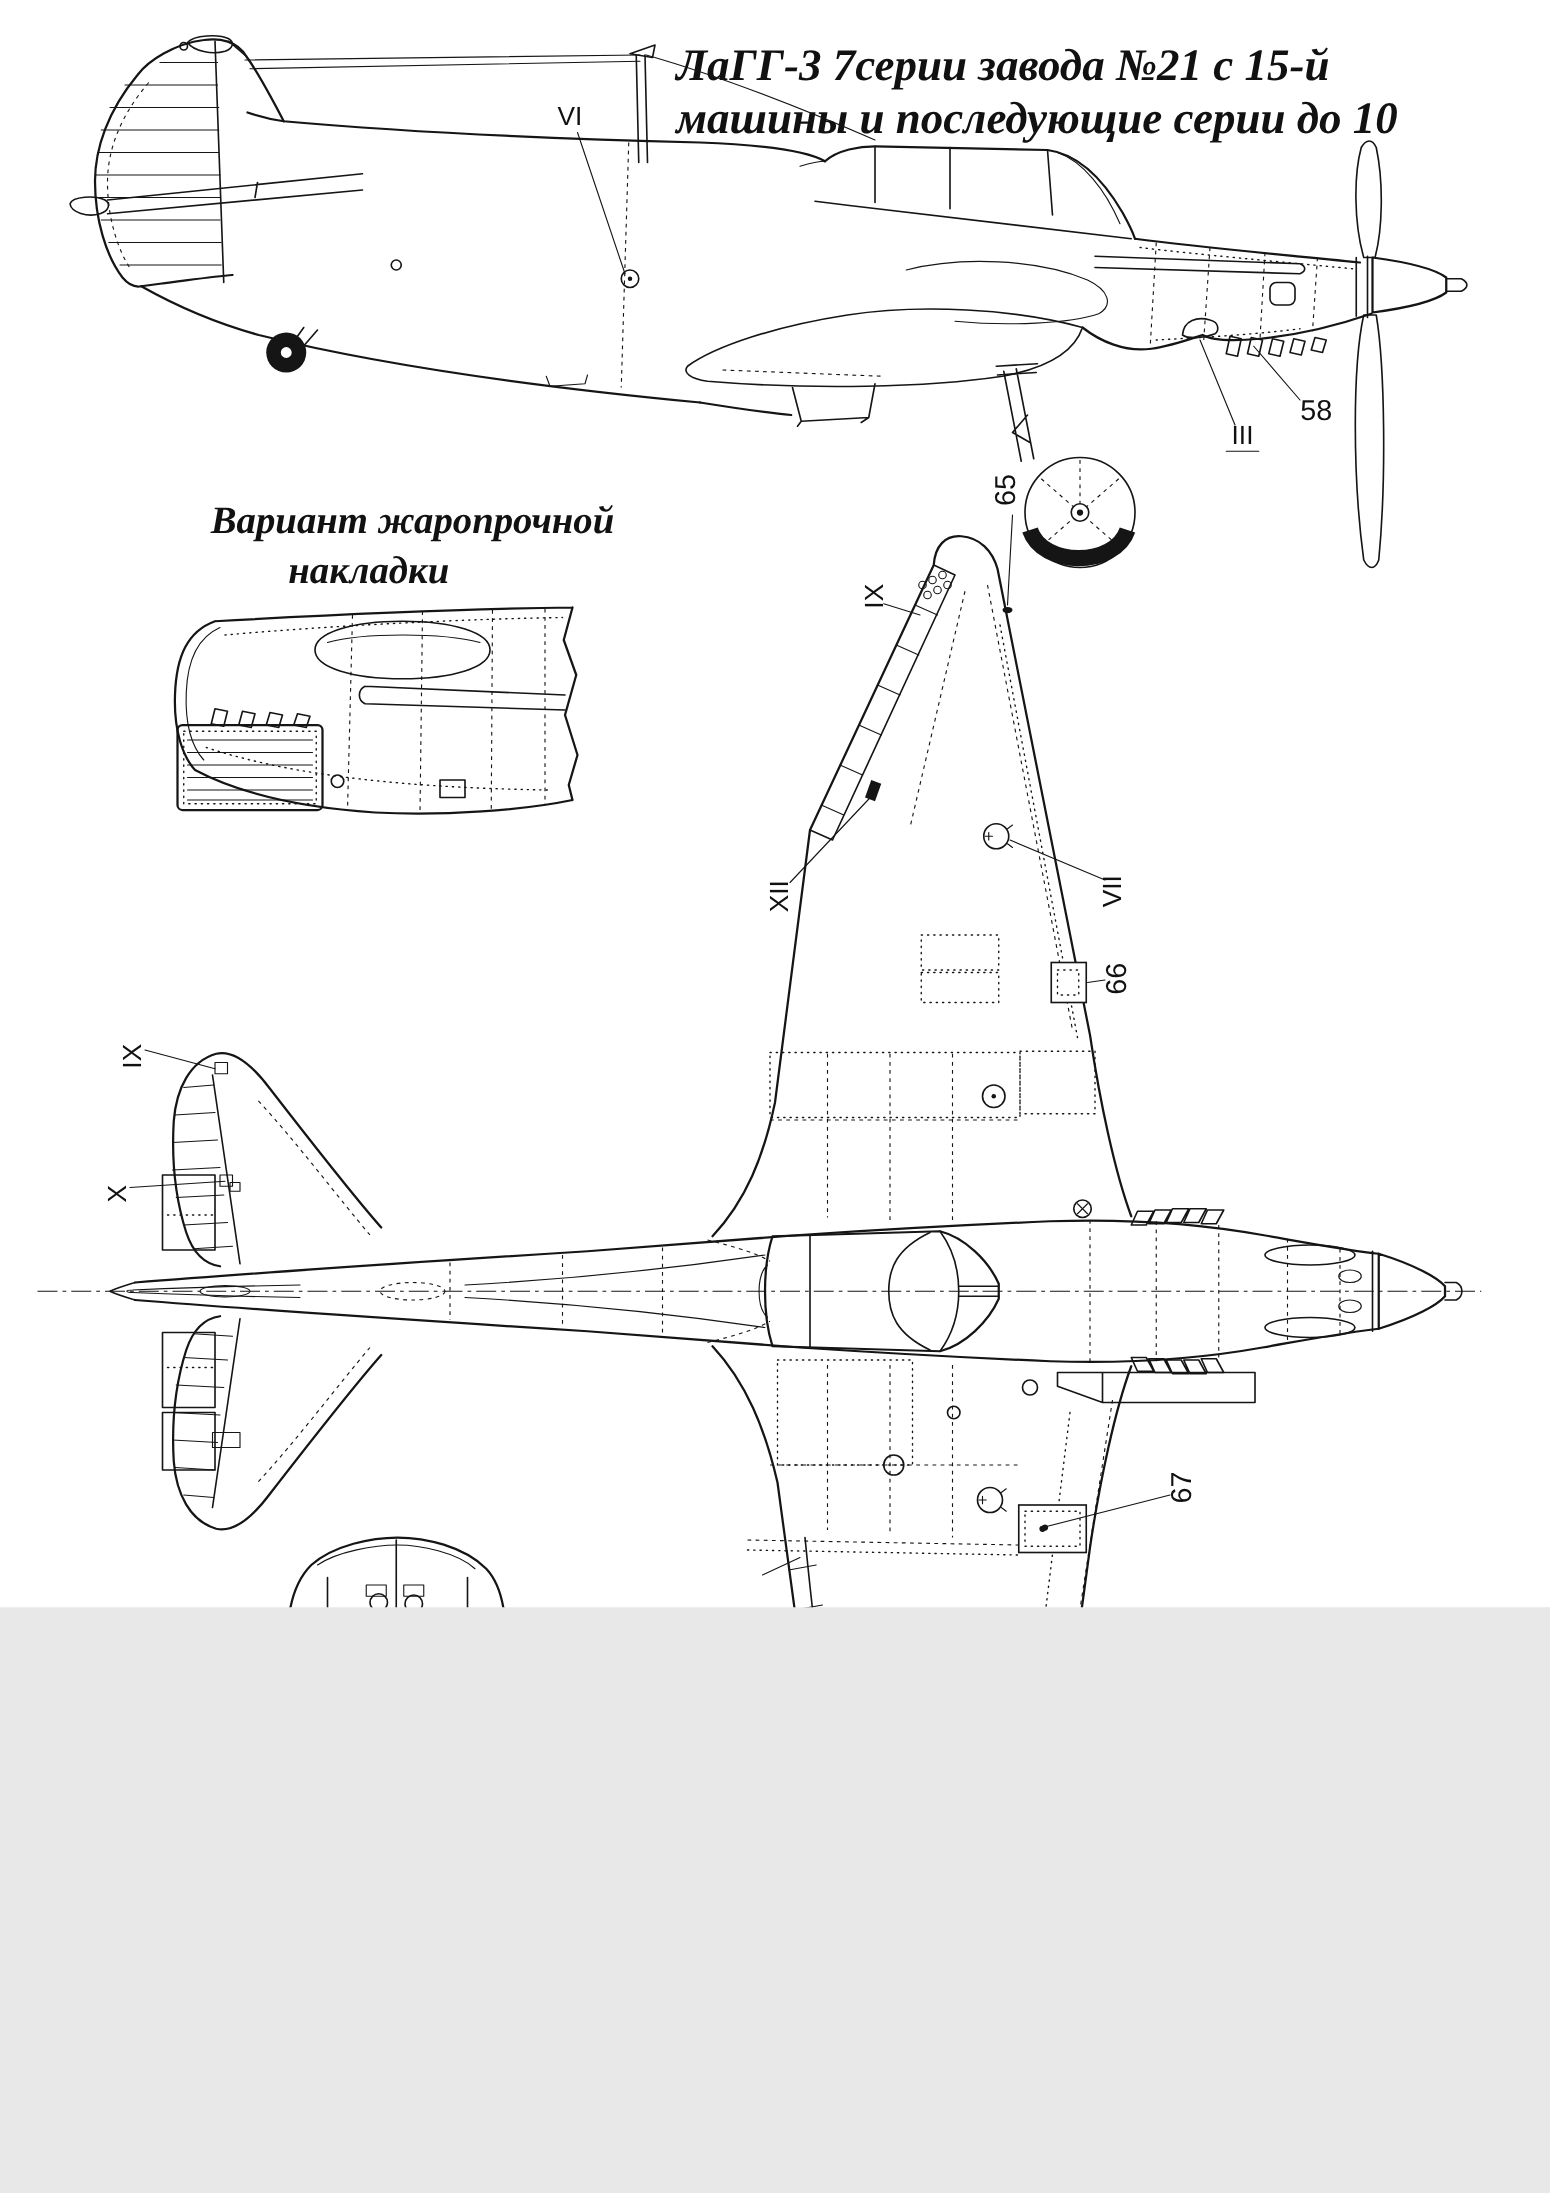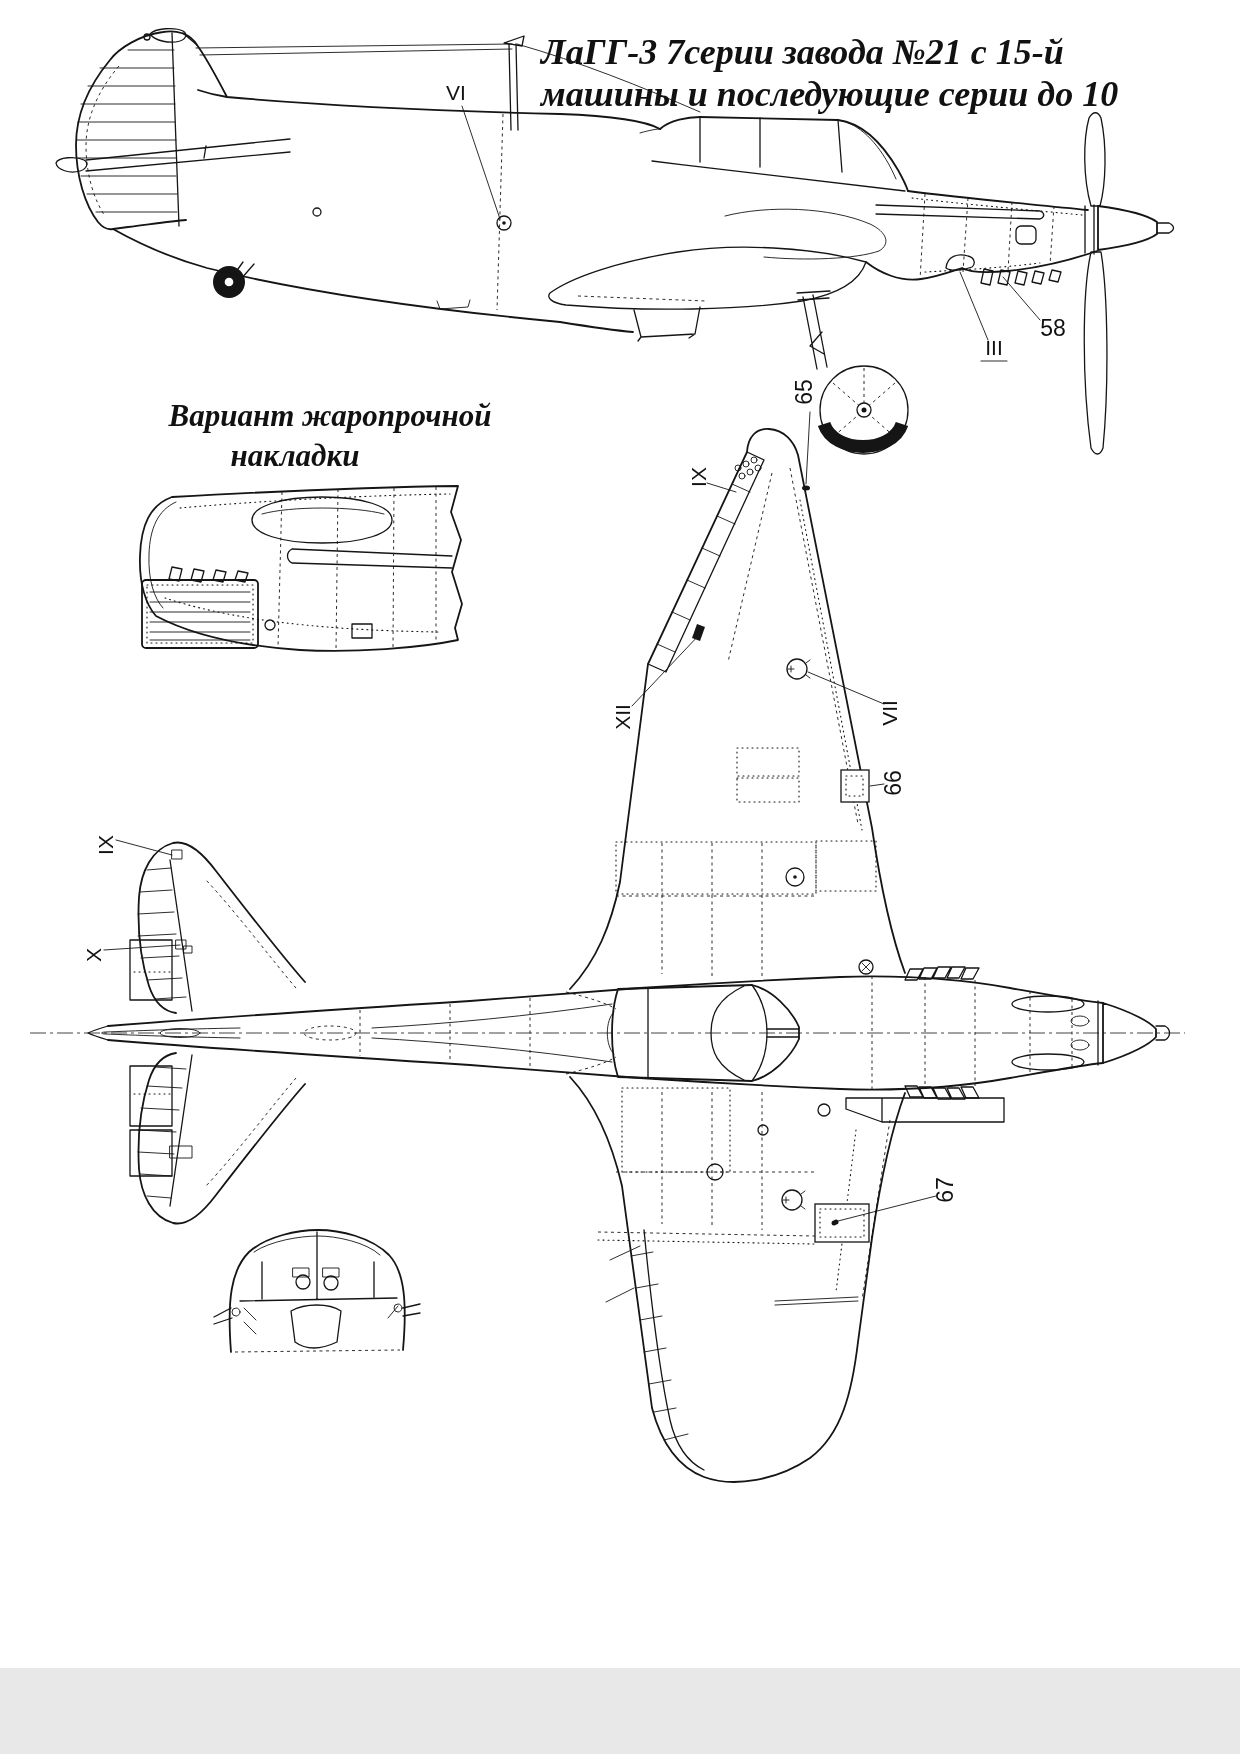--- a/index.html
+++ b/index.html
@@ -1,16 +1,16 @@
 <!DOCTYPE html>
 <html><head>
 <meta charset="utf-8">
 <style>
   html,body{margin:0;padding:0;background:#e8e8e8;}
-  .sheet{position:relative;width:1240px;height:1668px;background:#ffffff;margin:0 auto;overflow:hidden;}
+  .sheet{position:relative;width:1240px;height:1286px;background:#ffffff;margin:0 auto;overflow:hidden;}
   svg{position:absolute;left:0;top:0;}
   .ink{stroke:#151515;fill:none;stroke-width:1.3;stroke-linecap:round;stroke-linejoin:round;}
   .thick{stroke-width:1.8;}
   .thin{stroke-width:0.9;}
   .seam{stroke:#151515;fill:none;stroke-width:0.9;stroke-dasharray:3 3.5;}
   .riv{stroke:#151515;fill:none;stroke-width:1.1;stroke-dasharray:1 4;stroke-linecap:round;}
   .cl{stroke:#151515;fill:none;stroke-width:0.8;stroke-dasharray:16 4 3 4;}
   .solidfill{fill:#151515;stroke:none;}
   .whitefill{fill:#ffffff;stroke:#151515;stroke-width:1.3;}
   .tire{stroke:#151515;fill:none;stroke-width:13;}

